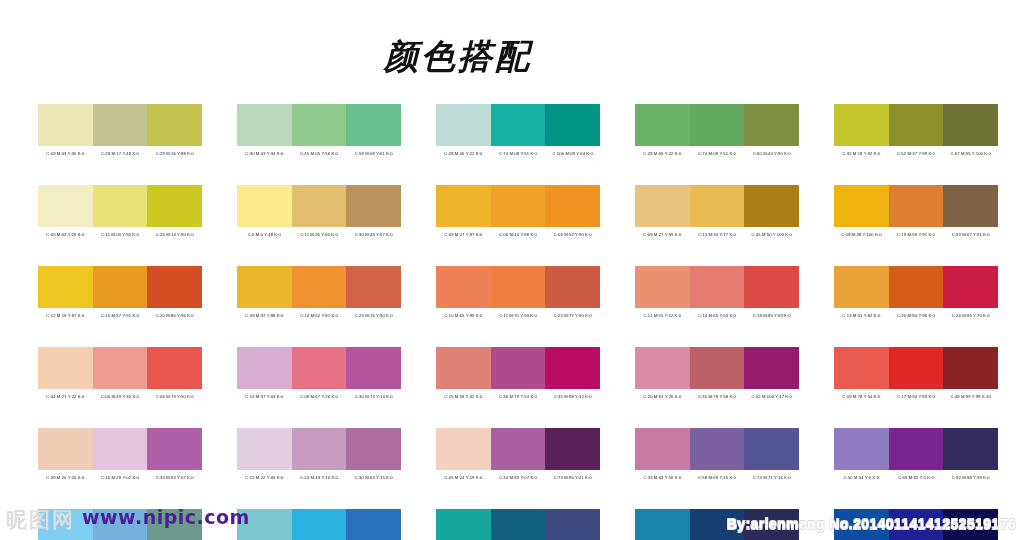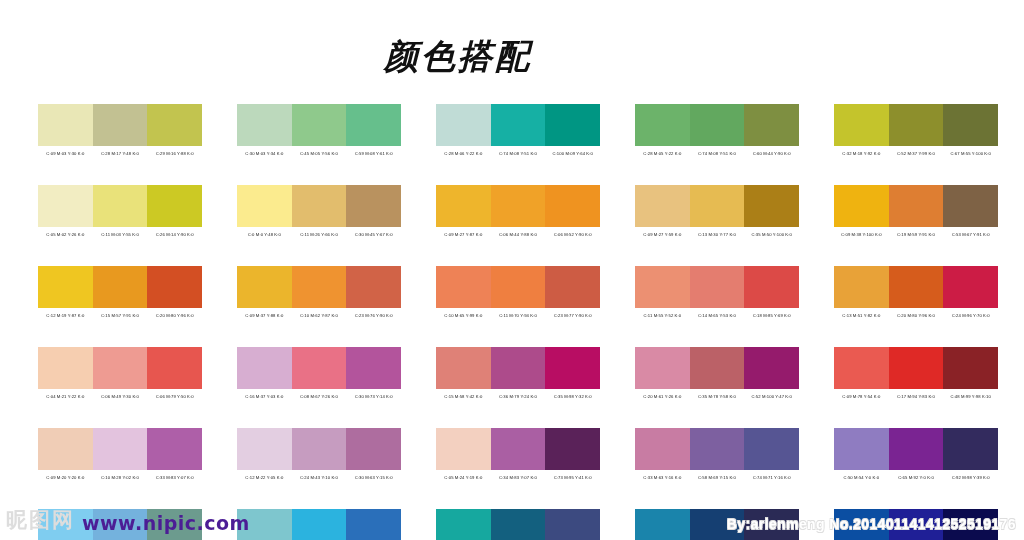--- a/index.html
+++ b/index.html
@@ -65,21 +65,21 @@
     font-family: "Liberation Sans", sans-serif;
     letter-spacing: 0.1px;
     white-space: nowrap;
     transform: scale(1.0);
   }
   #watermark-left {
     position: absolute;
     left: 6px;
     bottom: 6px;
     display: flex;
-    align-items: flex-end;
+    align-items: flex-start;
     gap: 7px;
     color: #dcdcdc;
     font-family: "DejaVu Sans", sans-serif;
   }
   #wm-left-cn {
     font-size: 21px;
     font-weight: bold;
     letter-spacing: 2px;
     color: #dddddd;
   }

